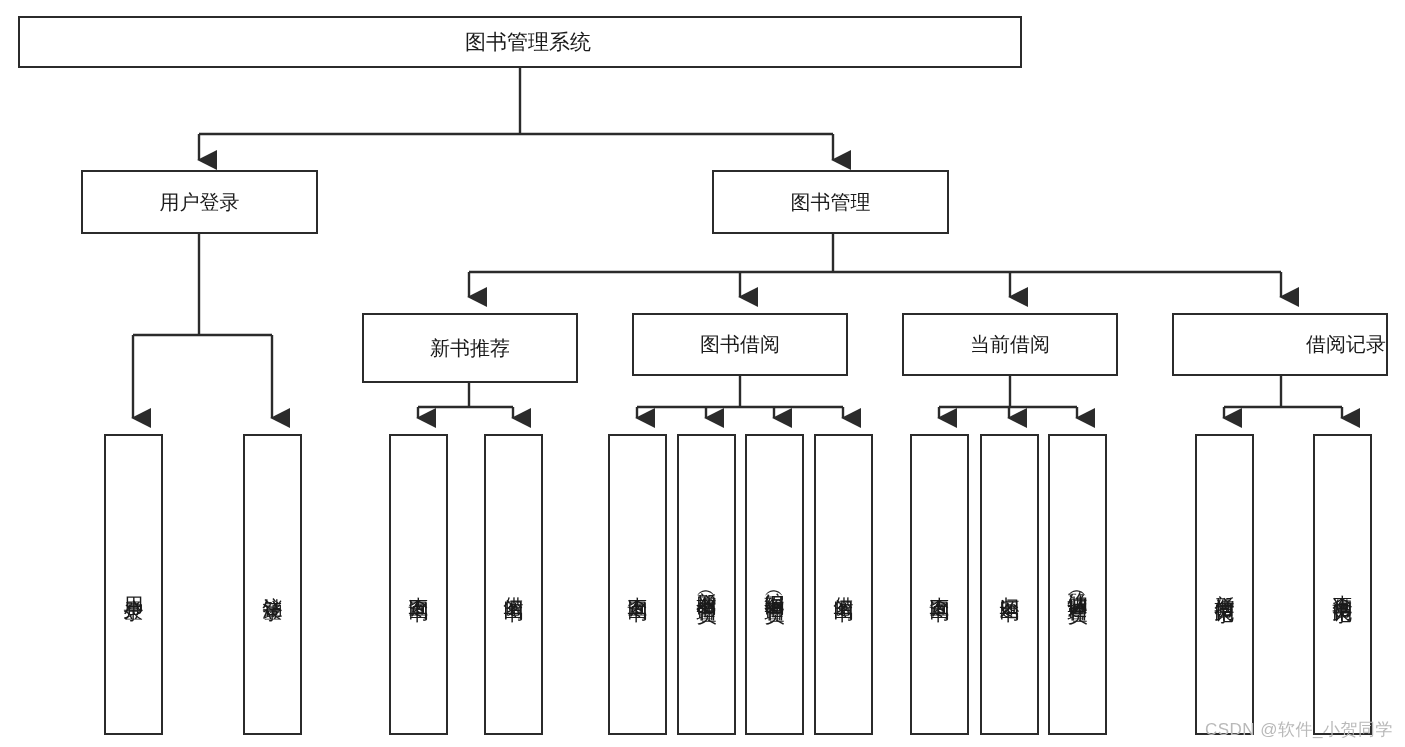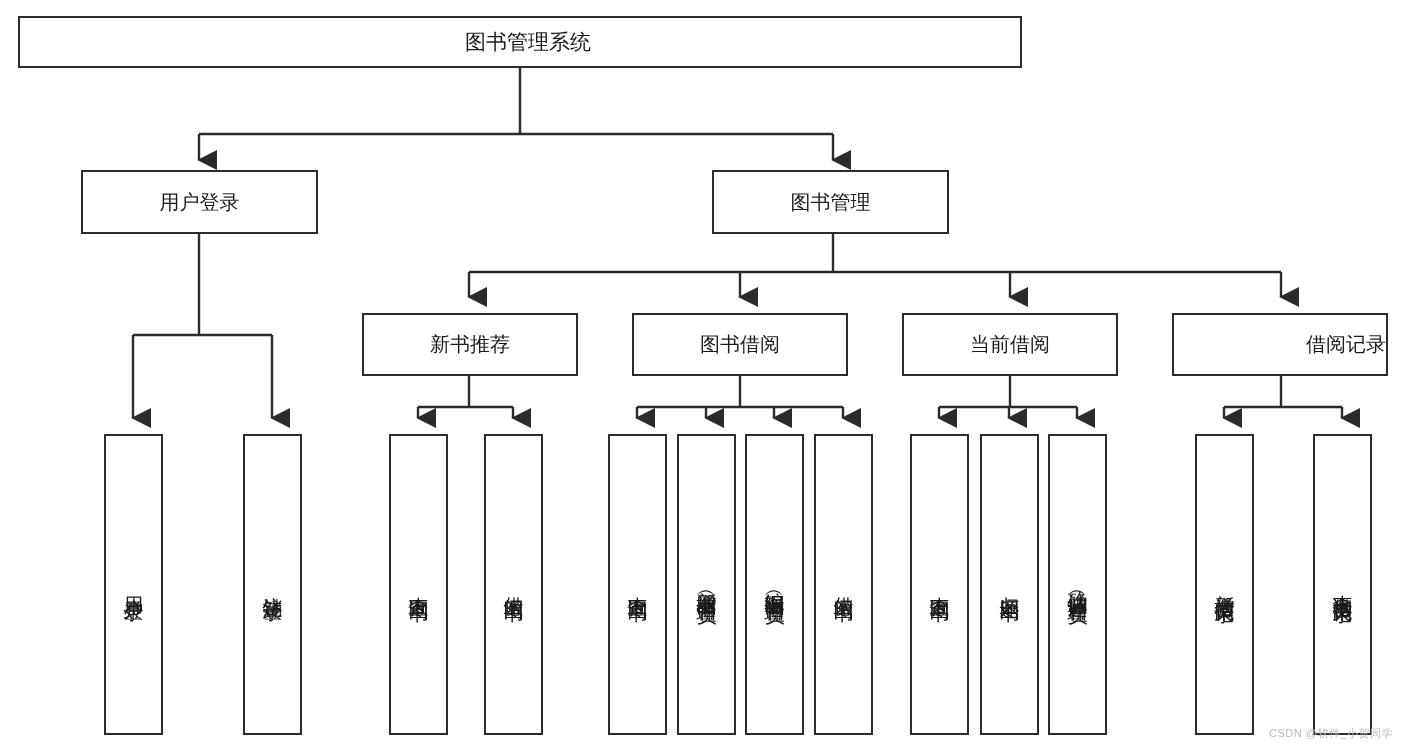--- a/index.html
+++ b/index.html
@@ -69,21 +69,21 @@
     stroke-width: 2.4;
     fill: none;
   }
   .arrowhead {
     fill: #2b2b2b;
   }
   .watermark {
     position: absolute;
     right: 12px;
     bottom: 6px;
-    font-size: 11px;
+    font-size: 17px;
     color: #b9b9b9;
     letter-spacing: 0.5px;
     white-space: nowrap;
   }
 </style>
 </head>
 <body>
 
 <div id="canvas">
 
@@ -139,21 +139,21 @@
     <span class="htext">图书管理系统</span>
   </div>
 
   <div class="node lvl1" style="left:81px; top:170px; width:237px; height:64px;">
     <span class="htext">用户登录</span>
   </div>
   <div class="node lvl1" style="left:712px; top:170px; width:237px; height:64px;">
     <span class="htext">图书管理</span>
   </div>
 
-  <div class="node lvl2" style="left:362px; top:313px; width:216px; height:63px;">
+  <div class="node lvl2" style="left:362px; top:313px; width:216px; height:70px;">
     <span class="htext">新书推荐</span>
   </div>
   <div class="node lvl2" style="left:632px; top:313px; width:216px; height:63px;">
     <span class="htext">图书借阅</span>
   </div>
   <div class="node lvl2" style="left:902px; top:313px; width:216px; height:63px;">
     <span class="htext">当前借阅</span>
   </div>
   <div class="node lvl2" style="left:1172px; top:313px; width:216px; height:63px;justify-content:flex-end;">
     <span class="htext">借阅记录</span>

